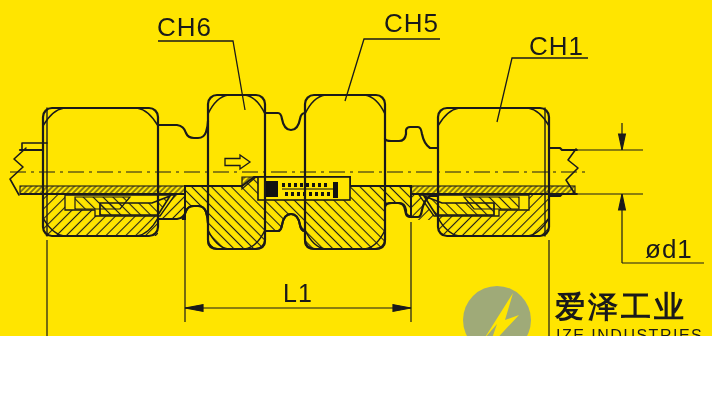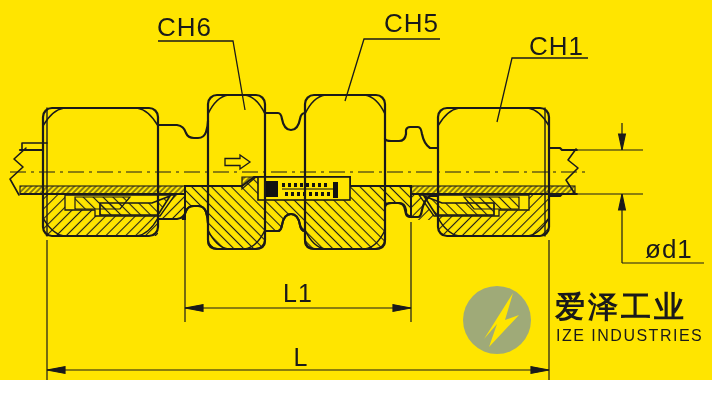--- a/index.html
+++ b/index.html
@@ -1,16 +1,16 @@
 <!DOCTYPE html>
 <html><head>
 <meta charset="utf-8">
 <style>
   html,body{margin:0;padding:0;}
-  .stage{position:relative;width:712px;height:380px;overflow:hidden;background:#c2410c;}
+  .stage{position:relative;width:712px;height:336px;overflow:hidden;background:#c2410c;}
   svg{display:block;}
   svg text{font-family:"Liberation Sans","DejaVu Sans",sans-serif;fill:#1a1a1a;}
   .dimtxt{font-size:25px;letter-spacing:1px;}
   .chtxt{font-size:26px;letter-spacing:1px;}
   .logo-cn{font-weight:700;font-size:30px;letter-spacing:3px;}
   .logo-en{font-size:16px;letter-spacing:1.5px;}
 </style>
 </head>
 <body>
 

